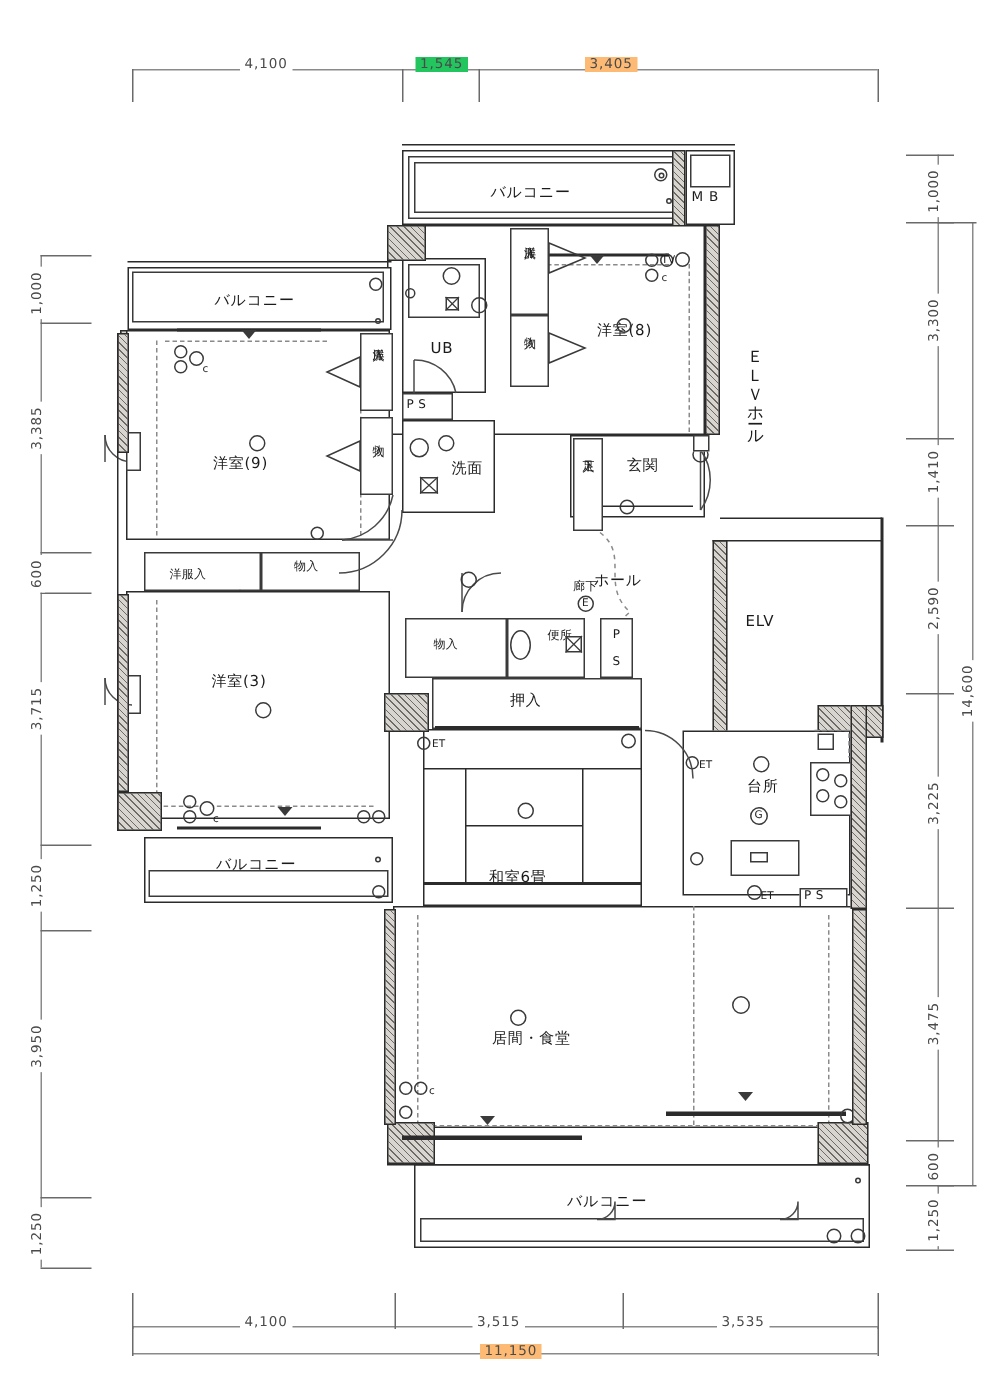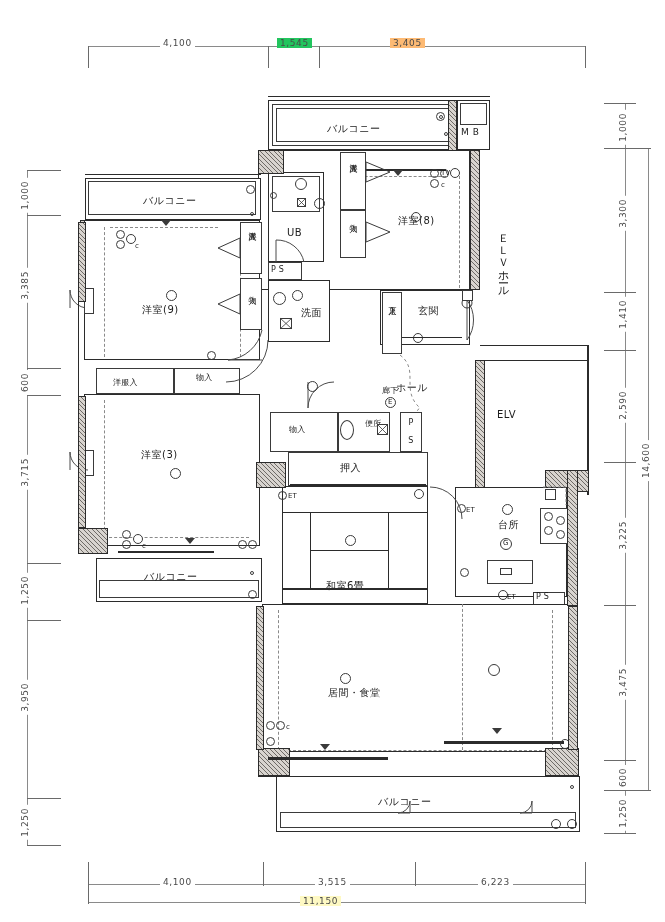--- a/index.html
+++ b/index.html
@@ -191,27 +191,27 @@
   </div>
 
   <div>
     <div class="dimline" style="left:88px;top:884px;width:497px;height:1px;"></div>
     <div class="tick" style="left:88px;top:862px;width:1px;height:24px;"></div>
     <div class="tick" style="left:263px;top:862px;width:1px;height:24px;"></div>
     <div class="tick" style="left:415px;top:862px;width:1px;height:24px;"></div>
     <div class="tick" style="left:585px;top:862px;width:1px;height:24px;"></div>
     <div class="dim-lbl" style="left:160px;top:877px;background:#fff;padding:0 3px;">4,100</div>
     <div class="dim-lbl" style="left:315px;top:877px;background:#fff;padding:0 3px;">3,515</div>
-    <div class="dim-lbl" style="left:478px;top:877px;background:#fff;padding:0 3px;">6,223</div>
+    <div class="dim-lbl" style="left:478px;top:877px;background:#fff;padding:0 3px;">3,535</div>
   </div>
   <div>
     <div class="dimline" style="left:88px;top:902px;width:497px;height:1px;"></div>
     <div class="tick" style="left:88px;top:884px;width:1px;height:20px;"></div>
     <div class="tick" style="left:585px;top:884px;width:1px;height:20px;"></div>
-    <div class="dim-lbl" style="left:300px;top:896px;background:#fef9c3;padding:0 3px;">11,150</div>
+    <div class="dim-lbl" style="left:320px;top:896px;background:#fdba74;padding:0 3px;">11,150</div>
   </div>
 
   <div class="room" style="left:268px;top:100px;width:190px;height:50px;"></div>
   <div class="thin" style="left:272px;top:104px;width:182px;height:42px;"></div>
   <div class="thin" style="left:276px;top:108px;width:174px;height:34px;"></div>
   <div class="lbl" style="left:327px;top:124px;">バルコニー</div>
   <div class="circ" style="left:436px;top:112px;width:9px;height:9px;"></div>
   <div class="circ" style="left:438.5px;top:114.5px;width:4px;height:4px;"></div>
   <div class="circ" style="left:444px;top:132px;width:4px;height:4px;"></div>
 

